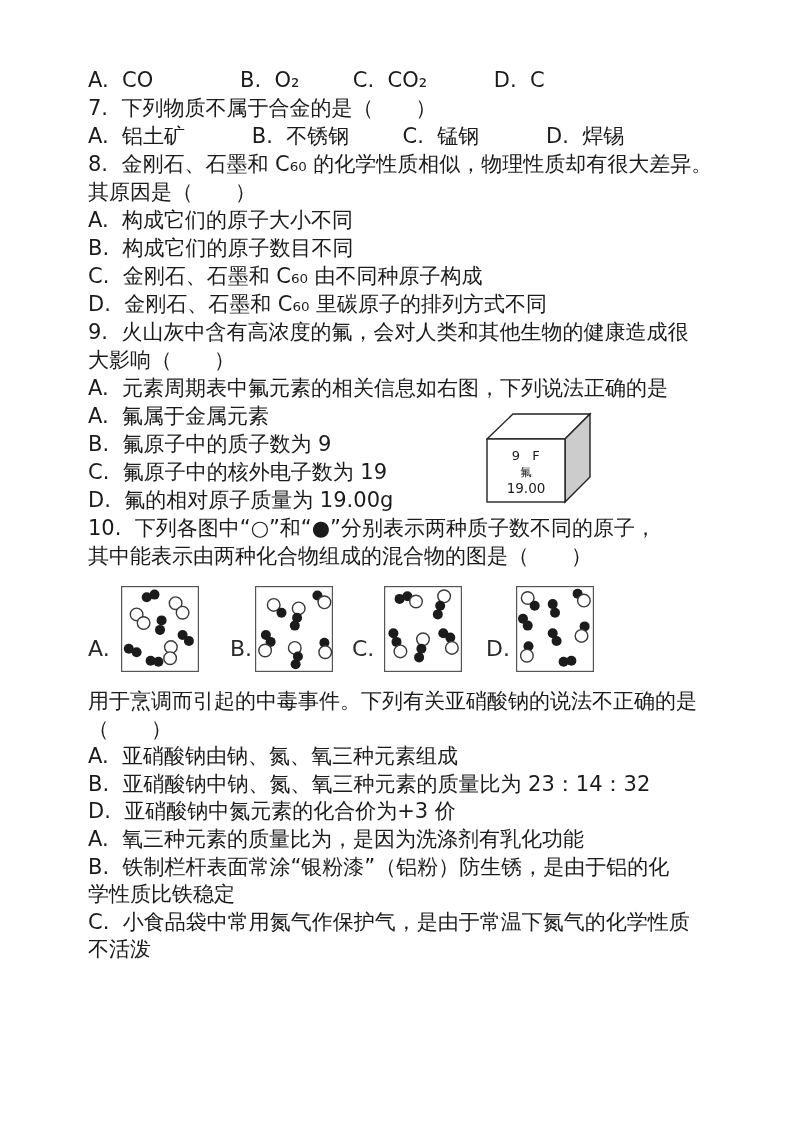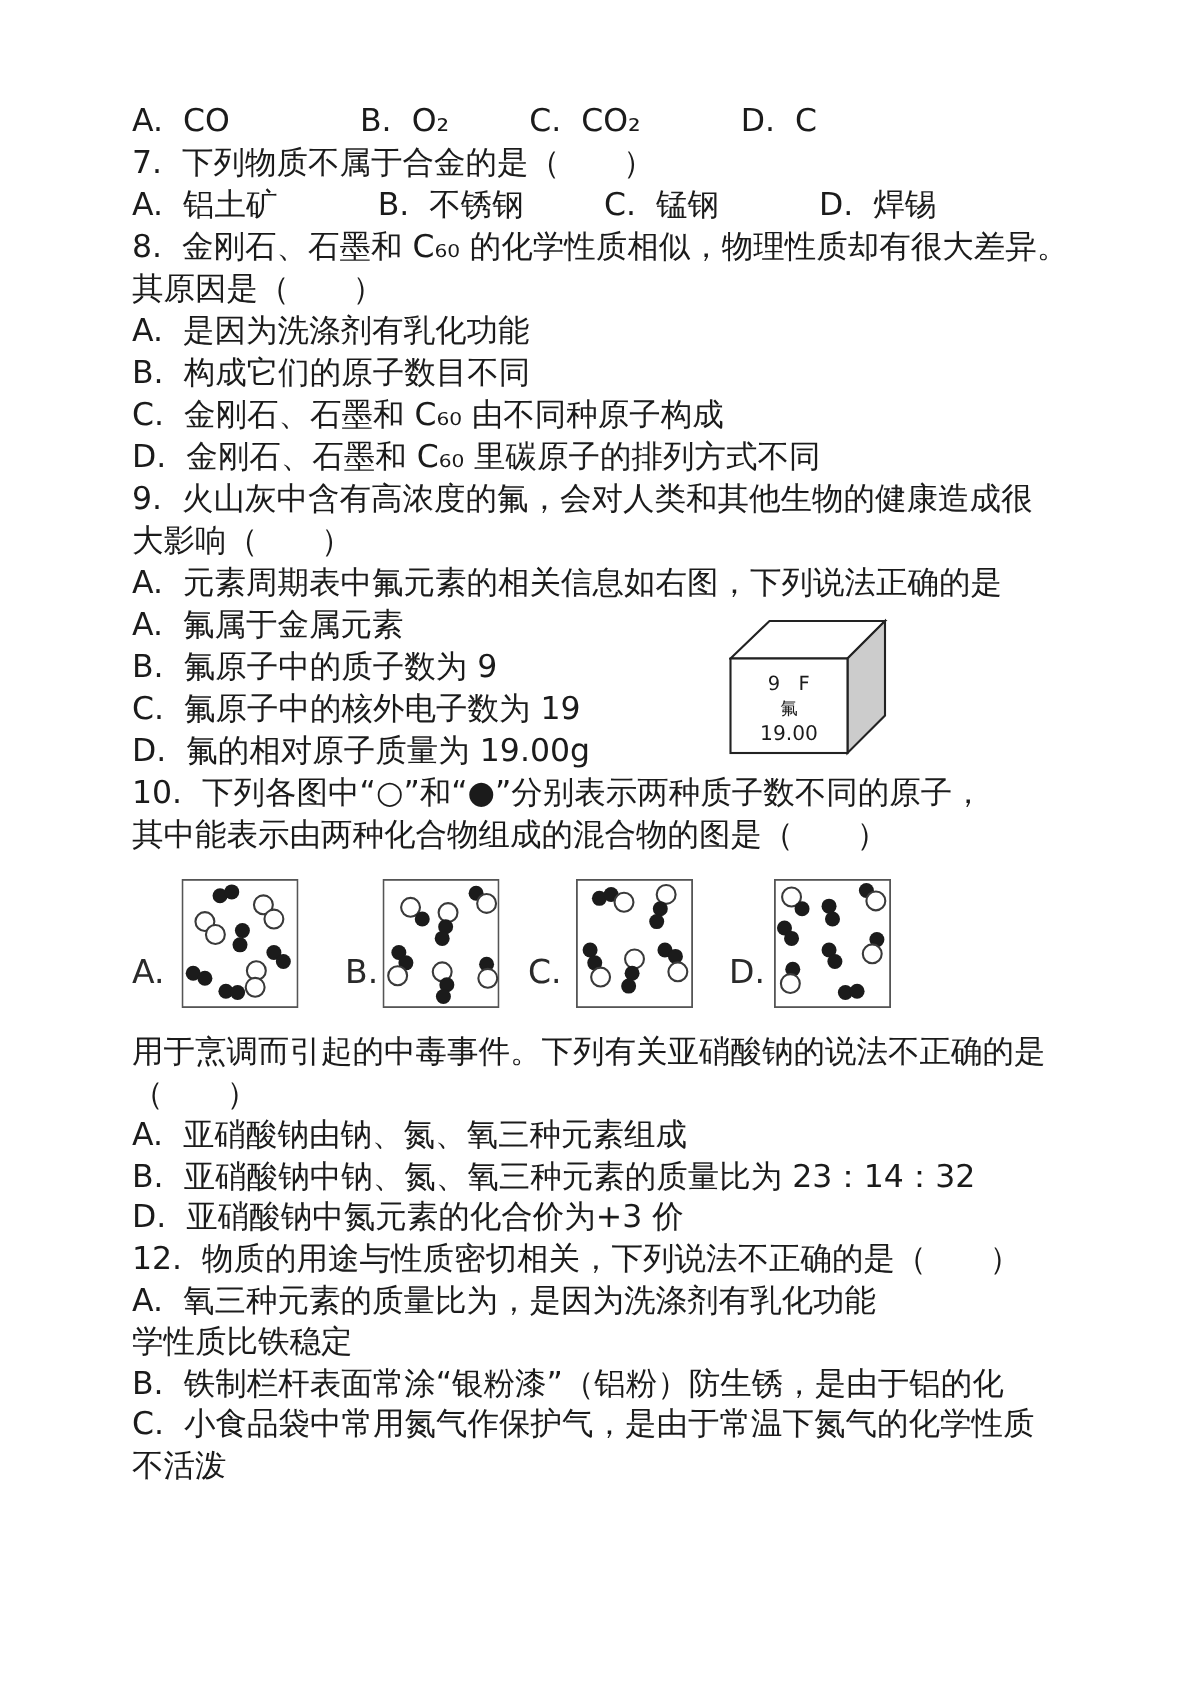--- a/index.html
+++ b/index.html
@@ -52,21 +52,21 @@
 <body>
 
 <div class="page">
 
   <div id="block1" class="textblock">
       <div class="line">A.  CO             B.  O₂        C.  CO₂          D.  C</div>
       <div class="line">7.  下列物质不属于合金的是（　　）</div>
       <div class="line">A.  铝土矿          B.  不锈钢        C.  锰钢          D.  焊锡</div>
       <div class="line">8.  金刚石、石墨和 C₆₀ 的化学性质相似，物理性质却有很大差异。</div>
       <div class="line">其原因是（　　）</div>
-      <div class="line">A.  是因为洗涤剂有乳化功能</div>
+      <div class="line">A.  构成它们的原子大小不同</div>
       <div class="line">B.  构成它们的原子数目不同</div>
       <div class="line">C.  金刚石、石墨和 C₆₀ 由不同种原子构成</div>
       <div class="line">D.  金刚石、石墨和 C₆₀ 里碳原子的排列方式不同</div>
       <div class="line">9.  火山灰中含有高浓度的氟，会对人类和其他生物的健康造成很</div>
       <div class="line">大影响（　　）</div>
       <div class="line">A.  元素周期表中氟元素的相关信息如右图，下列说法正确的是</div>
       <div class="line">A.  氟属于金属元素</div>
       <div class="line">B.  氟原子中的质子数为 9</div>
       <div class="line">C.  氟原子中的核外电子数为 19</div>
       <div class="line">D.  氟的相对原子质量为 19.00g</div>
@@ -164,21 +164,20 @@
     <text x="40" y="64" class="el-name" text-anchor="middle">氟</text>
     <text x="40" y="81" class="el-mass" text-anchor="middle">19.00</text>
   </svg>
 
   <div id="block2" class="textblock">
       <div class="line">用于烹调而引起的中毒事件。下列有关亚硝酸钠的说法不正确的是</div>
       <div class="line">（　　）</div>
       <div class="line">A.  亚硝酸钠由钠、氮、氧三种元素组成</div>
       <div class="line">B.  亚硝酸钠中钠、氮、氧三种元素的质量比为 23：14：32</div>
       <div class="line">D.  亚硝酸钠中氮元素的化合价为+3 价</div>
-      <div class="line">12.  物质的用途与性质密切相关，下列说法不正确的是（　　）</div>
       <div class="line">A.  氧三种元素的质量比为，是因为洗涤剂有乳化功能</div>
+      <div class="line">B.  铁制栏杆表面常涂“银粉漆”（铝粉）防生锈，是由于铝的化</div>
       <div class="line">学性质比铁稳定</div>
-      <div class="line">B.  铁制栏杆表面常涂“银粉漆”（铝粉）防生锈，是由于铝的化</div>
       <div class="line">C.  小食品袋中常用氮气作保护气，是由于常温下氮气的化学性质</div>
       <div class="line">不活泼</div>
     </div>
 
 </div>
 
 </body></html>

